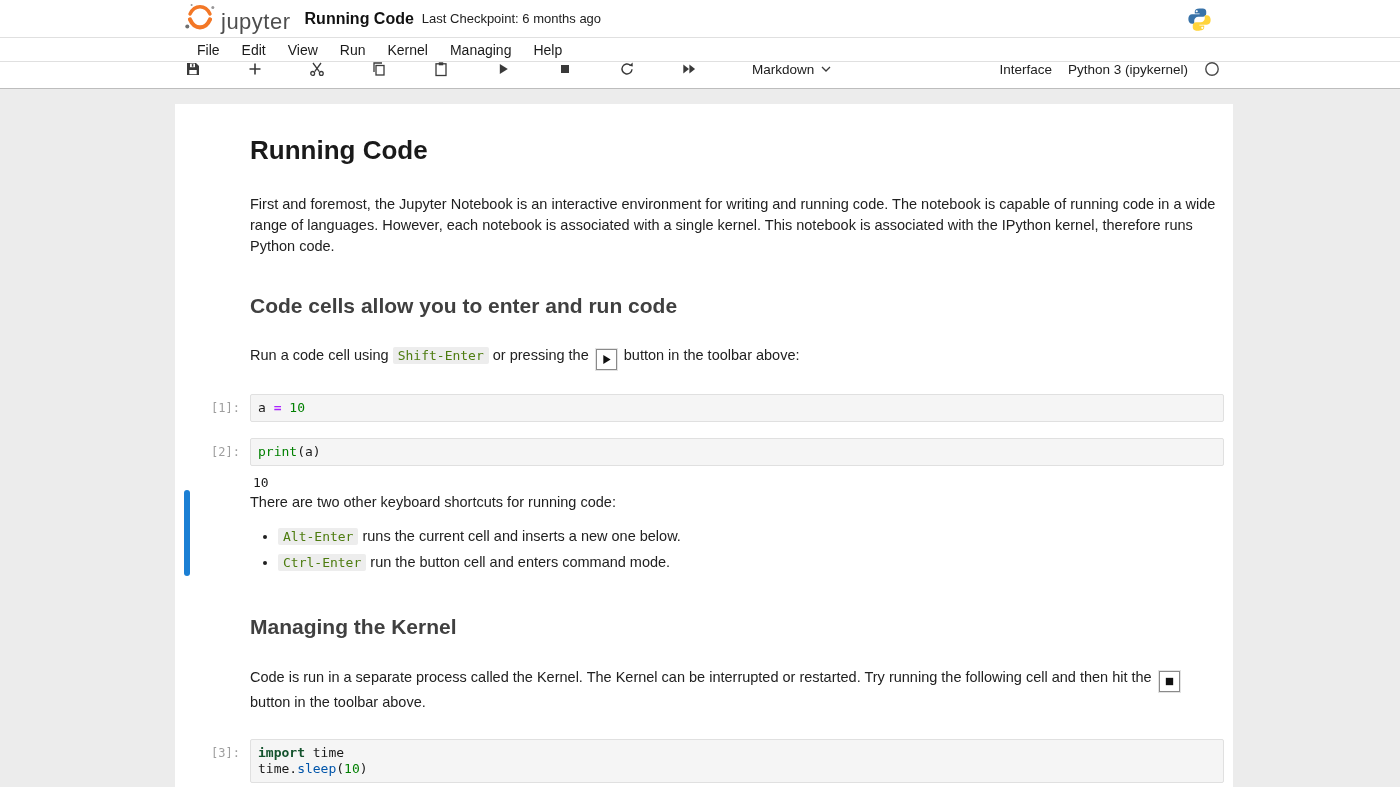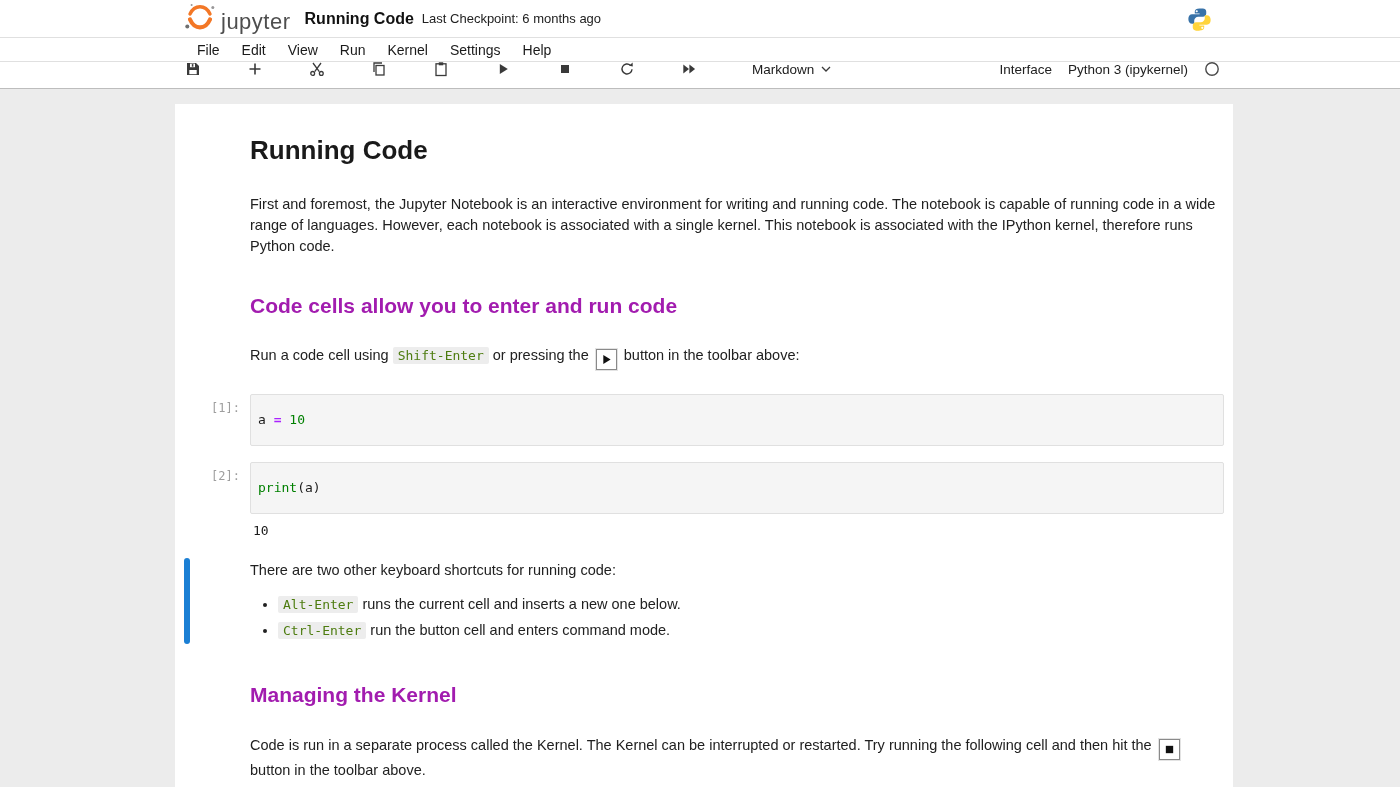--- a/index.html
+++ b/index.html
@@ -29,46 +29,46 @@
   .kernel-status { display:flex; align-items:center; }
 
   
   .main { background:#ececec; height:698px; overflow:hidden; }
   .page { margin-left:175px; width:1058px; background:#fff; margin-top:15px;
     height:calc(100% - 15px); padding:30px 0 40px 0; }
 
   .block { position:relative; padding-left:75px; padding-right:9px; }
 
   h1 { font-size:26px; font-weight:600; color:#1a1a1a; line-height:1.25; }
-  h2 { font-size:21px; font-weight:600; color:#a21caf; line-height:1.25; }
+  h2 { font-size:21px; font-weight:600; color:#404040; line-height:1.25; }
   p  { font-size:14.5px; line-height:1.45; color:#212121; }
 
   .mt-intro { margin-top:27px; }
   .mt-h2a  { margin-top:36px; }
   .mt-runp { margin-top:26px; }
   .mt-c1   { margin-top:24px; }
   .mt-c2   { margin-top:16px; }
-  .mt-md   { margin-top:20px; }
+  .mt-md   { }
   .mt-h2b  { margin-top:38px; }
   .mt-kp   { margin-top:26px; }
   .mt-c3   { margin-top:26px; }
 
   code.inline { font-family:"DejaVu Sans Mono", monospace; font-size:13px;
     background:#ededed; padding:1px 5px; border-radius:2px; color:#4d7c0f; }
 
   .btn-img { display:inline-flex; width:21px; height:21px; border:1px solid #8a8a8a;
     outline:1px solid #e3e3e3; background:#fff; align-items:center; justify-content:center;
     vertical-align:-5px; margin:0 3px; }
 
   
   .cellrow { position:relative; padding-left:75px; padding-right:9px; }
   .prompt { position:absolute; left:0; top:7px; width:65px; text-align:right;
     font-family:"DejaVu Sans Mono", monospace; font-size:12px; color:#9e9e9e; }
   .codebox { background:#f5f5f5; border:1px solid #e0e0e0; border-radius:2px;
-    padding:17px 7px; font-family:"DejaVu Sans Mono", monospace; font-size:13px;
+    padding:5px 7px; font-family:"DejaVu Sans Mono", monospace; font-size:13px;
     line-height:16px; color:#1a1a1a; white-space:pre; }
   .output { margin-top:9px; padding-left:78px;
     font-family:"DejaVu Sans Mono", monospace; font-size:13px; color:#1a1a1a; }
 
   .tok-op   { color:#aa22ff; font-weight:700; }
   .tok-num  { color:#008000; }
   .tok-kw   { color:#14532d; font-weight:700; }
   .tok-blt  { color:#008000; }
   .tok-prop { color:#0055aa; }
 
@@ -106,21 +106,21 @@
     </svg>
   </span>
 </div>
 
 <div class="menubar">
   <span class="menu-item">File</span>
   <span class="menu-item">Edit</span>
   <span class="menu-item">View</span>
   <span class="menu-item">Run</span>
   <span class="menu-item">Kernel</span>
-  <span class="menu-item">Settings</span>
+  <span class="menu-item">Managing</span>
   <span class="menu-item">Help</span>
 </div>
 
 <div class="toolbar">
   <span class="tb-btn">
     <svg width="16" height="16" viewBox="0 0 16 16">
       <path d="M2 2h9l3 3v9H2z" fill="#3a3a3a"></path>
       <rect x="5" y="2.6" width="5" height="3.6" fill="#fff"></rect>
       <rect x="6.8" y="3.1" width="1.6" height="2.6" fill="#3a3a3a"></rect>
       <rect x="4.3" y="9" width="7.4" height="4.2" fill="#fff"></rect>

